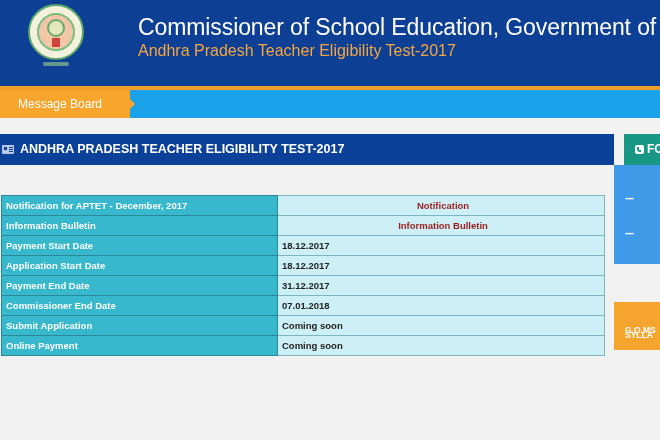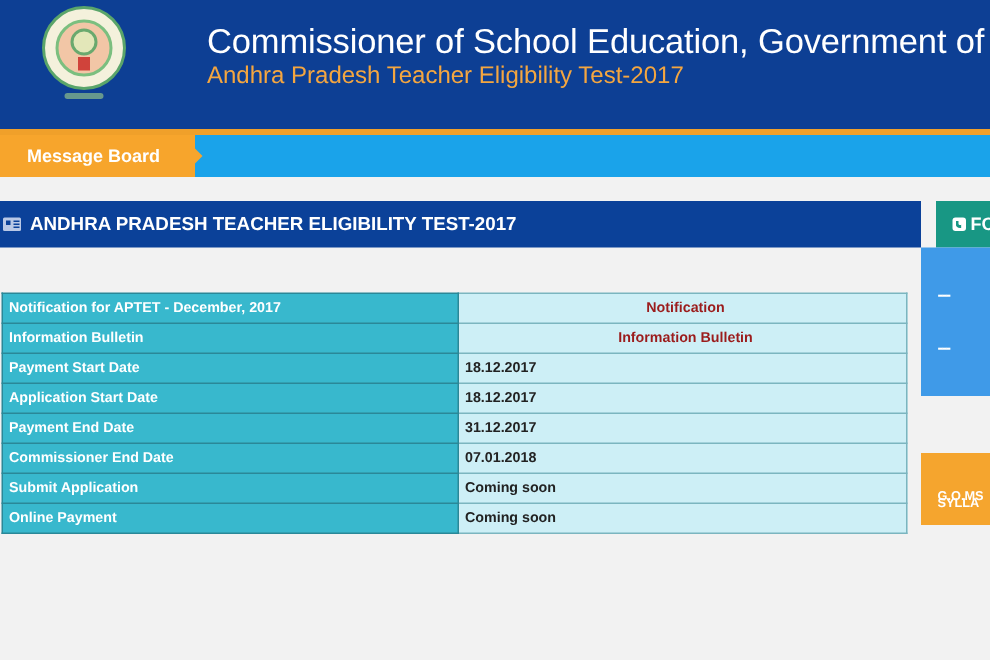--- a/index.html
+++ b/index.html
@@ -7,37 +7,37 @@
   .header { position:absolute; left:0; top:0; width:660px; height:86px; background:#0d3f94; }
   .logo { position:absolute; left:28px; top:4px; width:56px; height:56px; border-radius:50%; background:#f4f1dc; border:2px solid #5aa56a; box-sizing:border-box; }
   .logo .ring2 { position:absolute; left:7px; top:7px; width:38px; height:38px; border-radius:50%; background:#f2c6a6; border:2px solid #7bbf7f; box-sizing:border-box; }
   .logo .ring3 { position:absolute; left:8px; top:6px; width:18px; height:18px; border-radius:50%; background:#e3e7b9; border:2px solid #6aa96e; box-sizing:border-box; }
   .logo .emb { position:absolute; left:13px; top:28px; width:8px; height:9px; background:#d0433b; }
   .logo-cap { position:absolute; left:43px; top:62px; width:26px; height:4px; background:#8fbf8a; border-radius:2px; opacity:.7; }
   .title { position:absolute; left:138px; top:14px; color:#ffffff; font-size:23px; white-space:nowrap; letter-spacing:-0.1px; }
   .subtitle { position:absolute; left:138px; top:42px; color:#f4a640; font-size:16px; white-space:nowrap; }
   .orange-line { position:absolute; left:0; top:86px; width:660px; height:4px; background:#f0a02a; }
   .msgbar { position:absolute; left:0; top:90px; width:660px; height:28px; background:#1aa3ea; }
-  .msgtab { position:absolute; left:0; top:90px; width:130px; height:28px; background:#f7a52c; color:#fff; font-weight:bold; font-size:12px; line-height:28px; padding-left:18px; box-sizing:border-box; }
+  .msgtab { position:absolute; left:0; top:90px; width:130px; height:28px; background:#f7a52c; color:#fff; font-weight:normal; font-size:12px; line-height:28px; padding-left:18px; box-sizing:border-box; }
   .msgtab:after { content:""; position:absolute; right:-5px; top:9px; border-left:5px solid #f7a52c; border-top:5px solid transparent; border-bottom:5px solid transparent; }
   .section-bar { position:absolute; left:0; top:134px; width:614px; height:31px; background:#0b4199; color:#fff; font-weight:bold; font-size:12.5px; line-height:31px; }
   .section-bar .ico { position:absolute; left:2px; top:11px; width:12px; height:9px; background:#b9c8e6; border-radius:1px; }
   .section-bar .ico:before { content:""; position:absolute; left:2px; top:2px; width:3px; height:3px; background:#0b4199; }
   .section-bar .ico:after { content:""; position:absolute; left:7px; top:2px; width:4px; height:1px; background:#0b4199; box-shadow:0 2px 0 #0b4199, 0 4px 0 #0b4199; }
   .section-bar .txt { position:absolute; left:20px; top:0; white-space:nowrap; }
   .side-head { position:absolute; left:624px; top:134px; width:61px; height:31px; background:#189784; color:#ffffff; font-weight:bold; font-size:12px; line-height:31px; overflow:hidden; white-space:nowrap; }
   .side-head .phone { display:inline-block; width:9px; height:9px; background:#fff; border-radius:2px; margin-left:11px; margin-right:3px; vertical-align:-1px; position:relative; }
   .side-head .phone:after { content:""; position:absolute; left:2px; top:2px; width:4px; height:5px; border-left:2px solid #189784; border-bottom:2px solid #189784; border-radius:0 0 0 3px; box-sizing:border-box; }
   .side-blue { position:absolute; left:614px; top:165px; width:46px; height:99px; background:#3f9ae8; }
   .side-blue .dash { position:absolute; left:11px; color:#fff; font-size:11px; font-weight:bold; letter-spacing:-1px; }
   .side-orange { position:absolute; left:614px; top:302px; width:46px; height:48px; background:#f5a52e; color:#fff; font-weight:bold; font-size:8.5px; overflow:hidden; white-space:nowrap; }
   .side-orange div { position:absolute; left:11px; }
   table.info { position:absolute; left:1px; top:195px; border-collapse:collapse; width:604px; }
   table.info td { height:20px; padding:0 0 0 4px; font-size:9.5px; font-weight:bold; border:1px solid #2a8898; box-sizing:border-box; white-space:nowrap; }
-  table.info td.k { width:304px; background:#38b8cd; color:#ffffff; }
+  table.info td.k { width:276px; background:#38b8cd; color:#ffffff; }
   table.info td.v { background:#cdeff6; color:#222; border-color:#7bb5bf; }
   table.info td.v.link { color:#9b1c1c;text-align:center; }
 </style>
 </head>
 <body>
 
 <div class="header">
   <div class="logo">
     <div class="ring2"></div>
     <div class="ring3" style="left:17px;top:13px;"></div>

